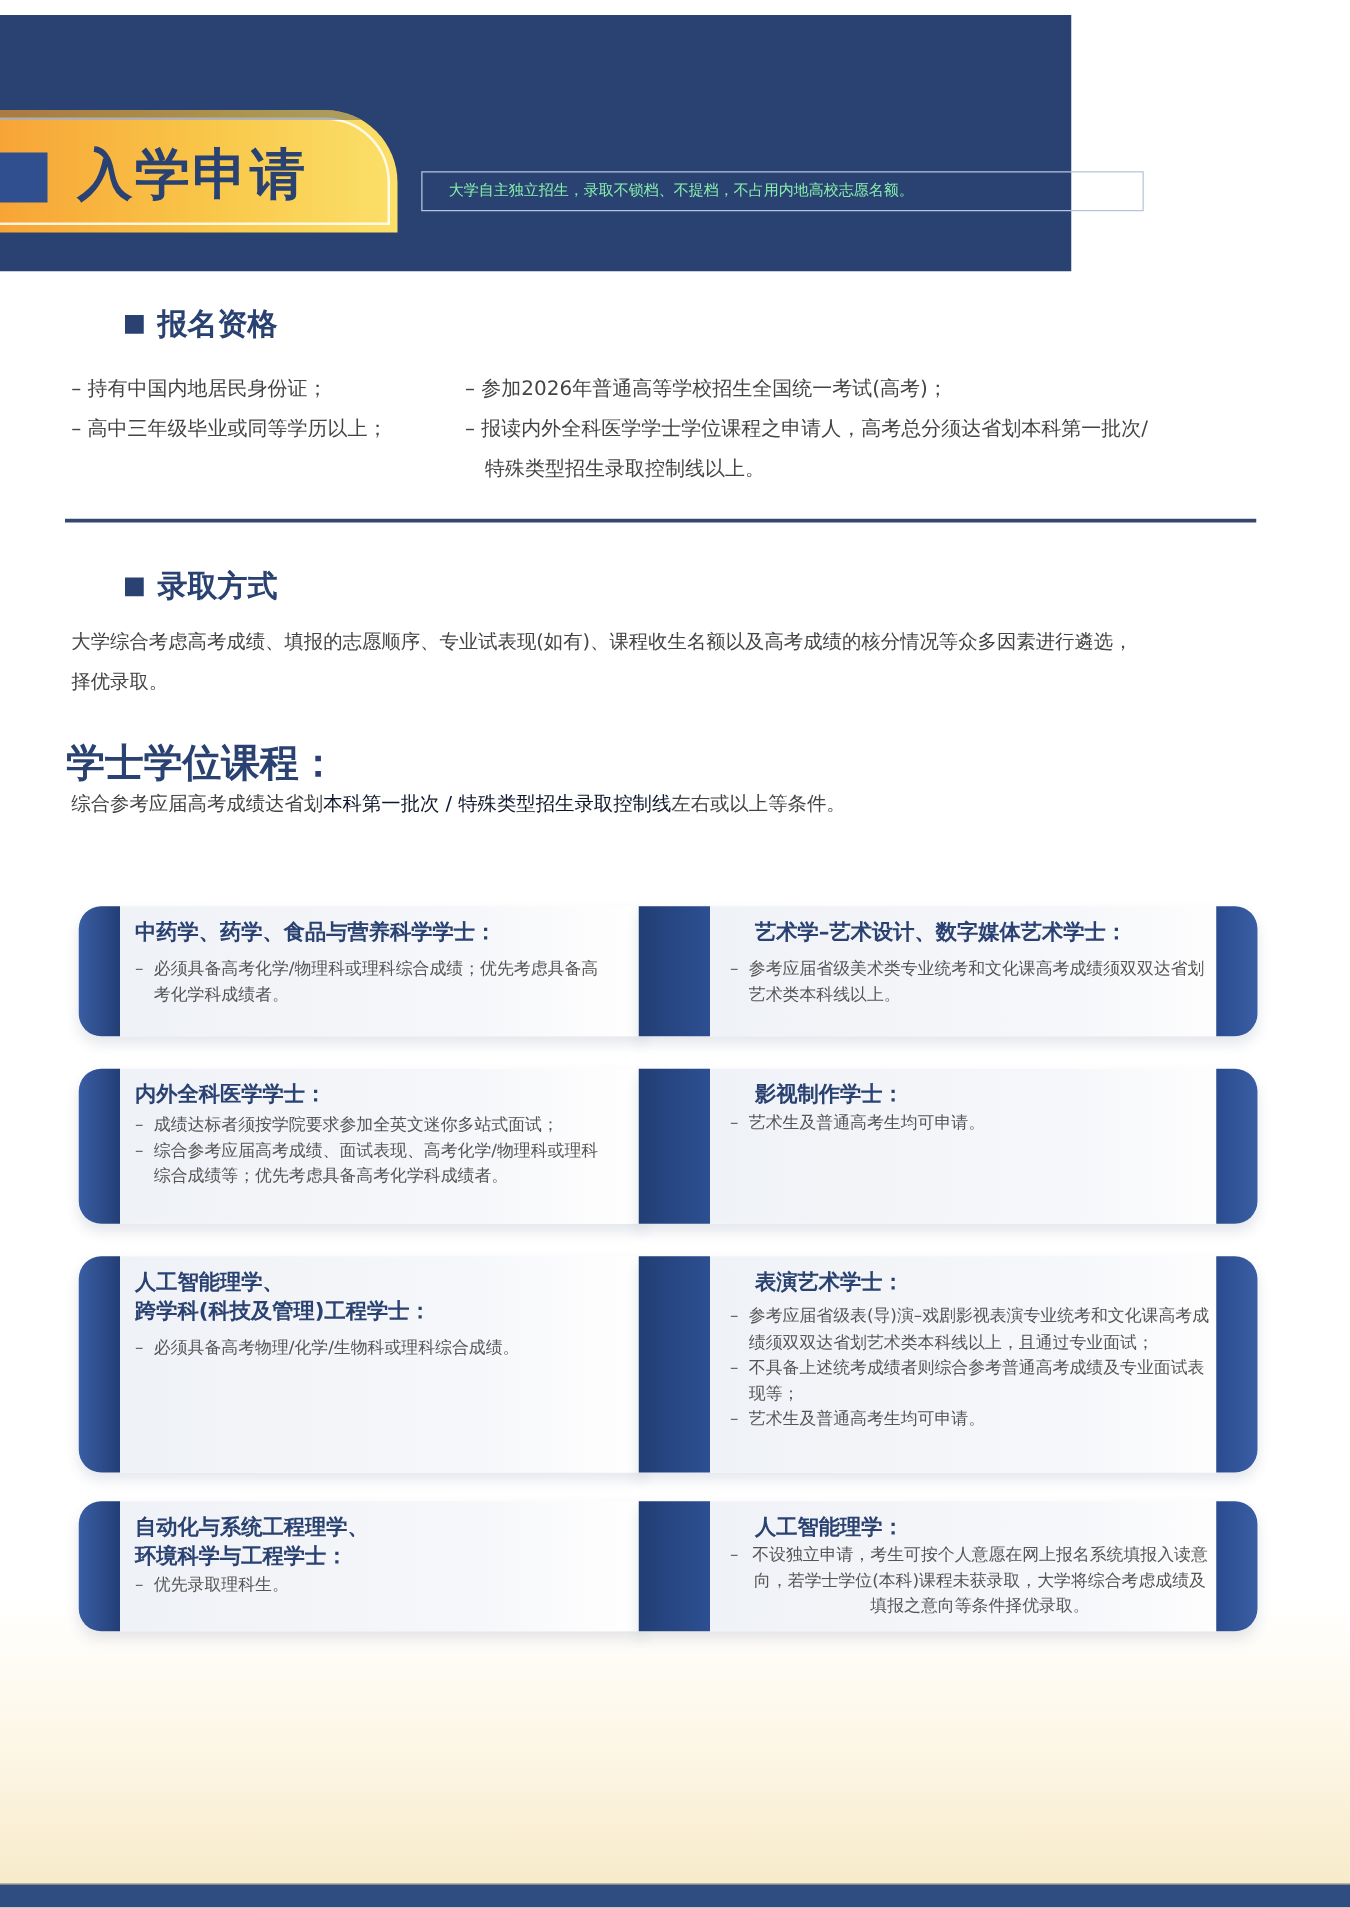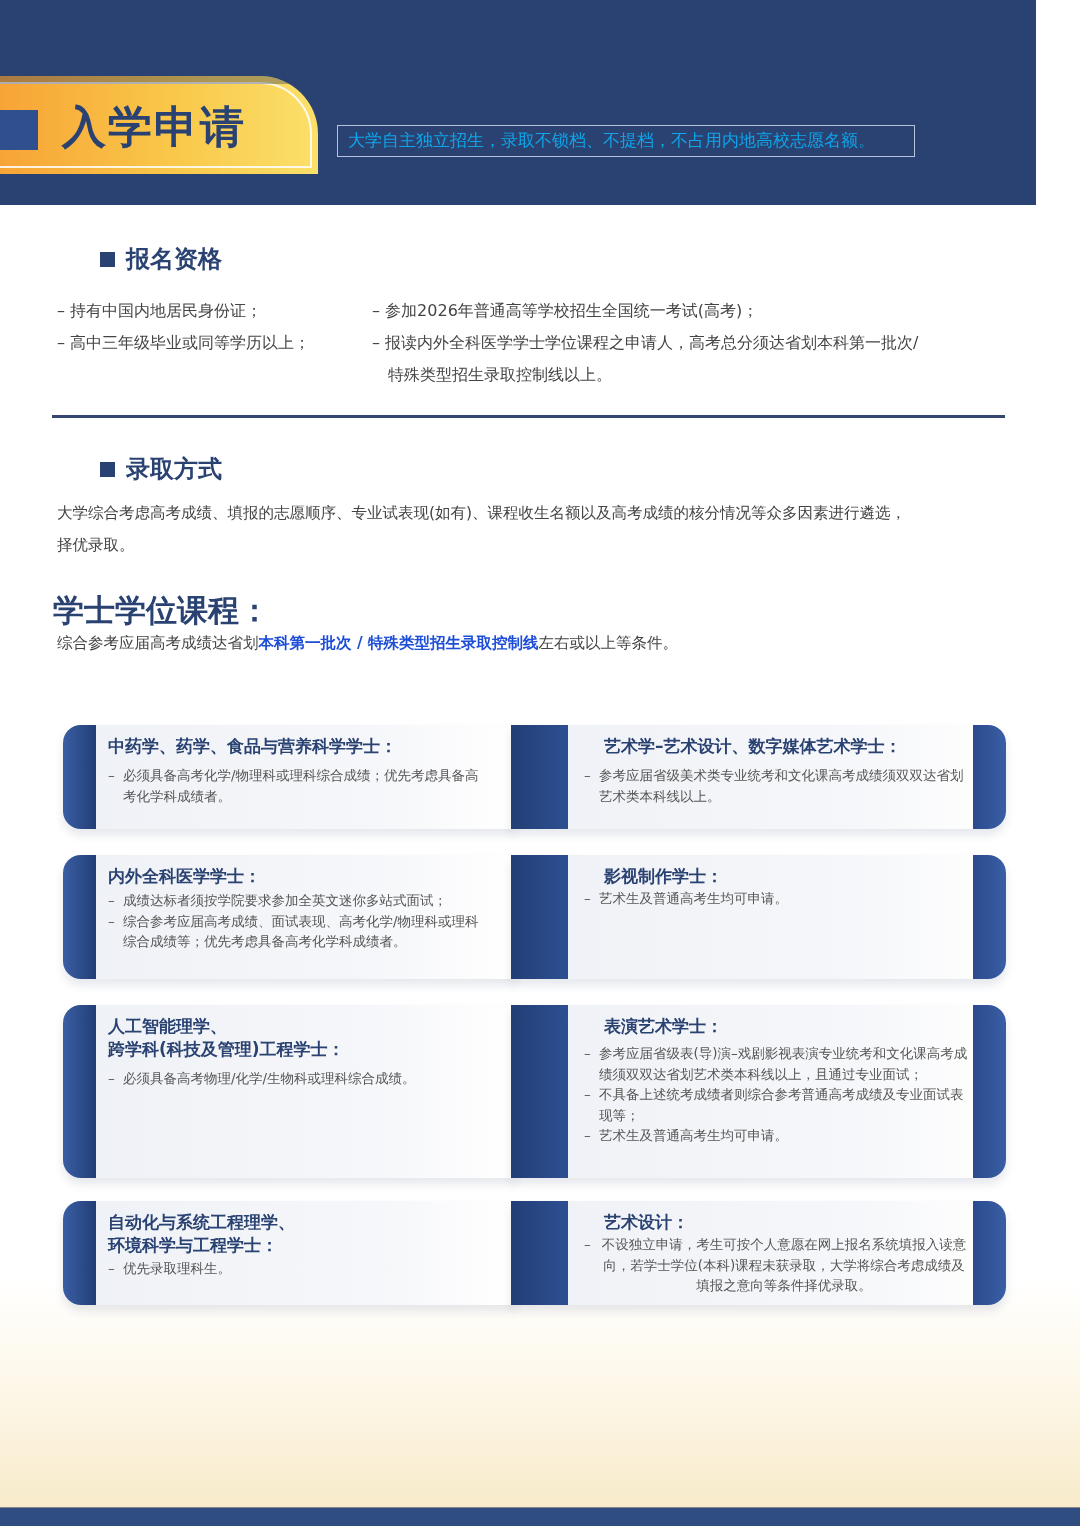--- a/index.html
+++ b/index.html
@@ -5,21 +5,21 @@
   * { box-sizing: border-box; margin: 0; padding: 0; }
   html, body { width: 1080px; height: 1526px; overflow: hidden; }
   body {
     font-family: "DejaVu Sans", "Liberation Sans", sans-serif;
     background: linear-gradient(to bottom, #ffffff 0px, #ffffff 1280px, #fdf8ea 1380px, #f8ebcb 1506px);
     position: relative;
     color: #333;
   }
   
   .header {
-    position: absolute; left: 0; top: 0; width: 1036px; height: 205px;
+    position: absolute; left: 0; top: 12px; width: 857px; height: 205px;
     background: #2a4272;
     font-family: Liberation Serif, serif;
   }
   .title-tab {
     position: absolute; left: 0; top: 76px; width: 318px; height: 98px;
     background: linear-gradient(to right, #f7a436 0%, #f9c84a 55%, #fbe06a 100%);
     border-top-right-radius: 58px;
     overflow: hidden;
   }
   .title-tab::before {
@@ -33,42 +33,42 @@
   .title-block {
     position: absolute; left: 0; top: 110px; width: 38px; height: 40px;
     background: #2f4f8e;
   }
   .title-text {
     position: absolute; left: 62px; top: 98px;
     font-size: 44px; font-weight: bold; color: #2a4272; letter-spacing: 2px;
   }
   .tagline {
     position: absolute; left: 337px; top: 125px; width: 578px; height: 32px;
-    border: 1.5px solid #b7c3dd; color: #0ea5e9;
-    font-size: 17px; line-height: 29px; padding-left: 10px; white-space: nowrap;
+    border: 1.5px solid #b7c3dd; color: #86efac;
+    font-size: 12px; line-height: 29px; padding-left: 21px; white-space: nowrap;
   }
   
   .sec-heading {
     position: absolute; left: 53px; font-size: 24px; font-weight: bold; color: #2a4272;
     display: flex; align-items: center; padding-left: 47px;
   }
   .sec-heading .sq { width: 15px; height: 15px; background: #2a4272; margin-right: 11px; }
   .req-item {
     position: absolute; font-size: 16px; color: #444; white-space: nowrap;
   }
   .divider {
     position: absolute; left: 52px; top: 415px; width: 953px; height: 3px; background: #35476e;
   }
   .para {
     position: absolute; left: 57px; font-size: 15.5px; color: #444; line-height: 32px; width: 960px;
   }
   .sub-heading {
     position: absolute; left: 53px; top: 590px; font-size: 31px; font-weight: bold; color: #2a4272;
   }
-  .para b { color: #1d4ed8; font-weight: bold; }
+  .para b { color: #0f172a; font-weight: normal; }
   
   .card {
     position: absolute; background: linear-gradient(to right, #eef1f6, #f6f7fa 70%, #ffffff);
     box-shadow: 0 6px 10px rgba(40,60,100,0.12);
   }
   .card.left { left: 63px; width: 452px; border-top-left-radius: 18px; border-bottom-left-radius: 18px; padding-left: 21px; }
   .card.right { left: 511px; width: 495px; border-top-right-radius: 18px; border-bottom-right-radius: 18px; }
   .card .bar-l {
     position: absolute; left: 0; top: 0; bottom: 0; width: 33px;
     background: linear-gradient(to right, #3a5ea4, #223e75);
@@ -188,19 +188,19 @@
   <div class="ctitle">表演艺术学士：</div>
   <ul style="top:38px;">
     <li>参考应届省级表(导)演–戏剧影视表演专业统考和文化课高考成绩须双双达省划艺术类本科线以上，且通过专业面试；</li>
     <li>不具备上述统考成绩者则综合参考普通高考成绩及专业面试表现等；</li>
     <li>艺术生及普通高考生均可申请。</li>
   </ul>
 </div>
 <div class="card right" style="top:1201px; height:104px;">
   <div class="bar-l"></div>
   <div class="bar-r"></div>
-  <div class="ctitle">艺术设计：</div>
+  <div class="ctitle">人工智能理学：</div>
   <ul style="top:33px;text-align:center;">
       <li>不设独立申请，考生可按个人意愿在网上报名系统填报入读意向，若学士学位(本科)课程未获录取，大学将综合考虑成绩及填报之意向等条件择优录取。</li>
     </ul>
 </div>
 
 <div class="footer-band"></div>
 
 </body></html>

